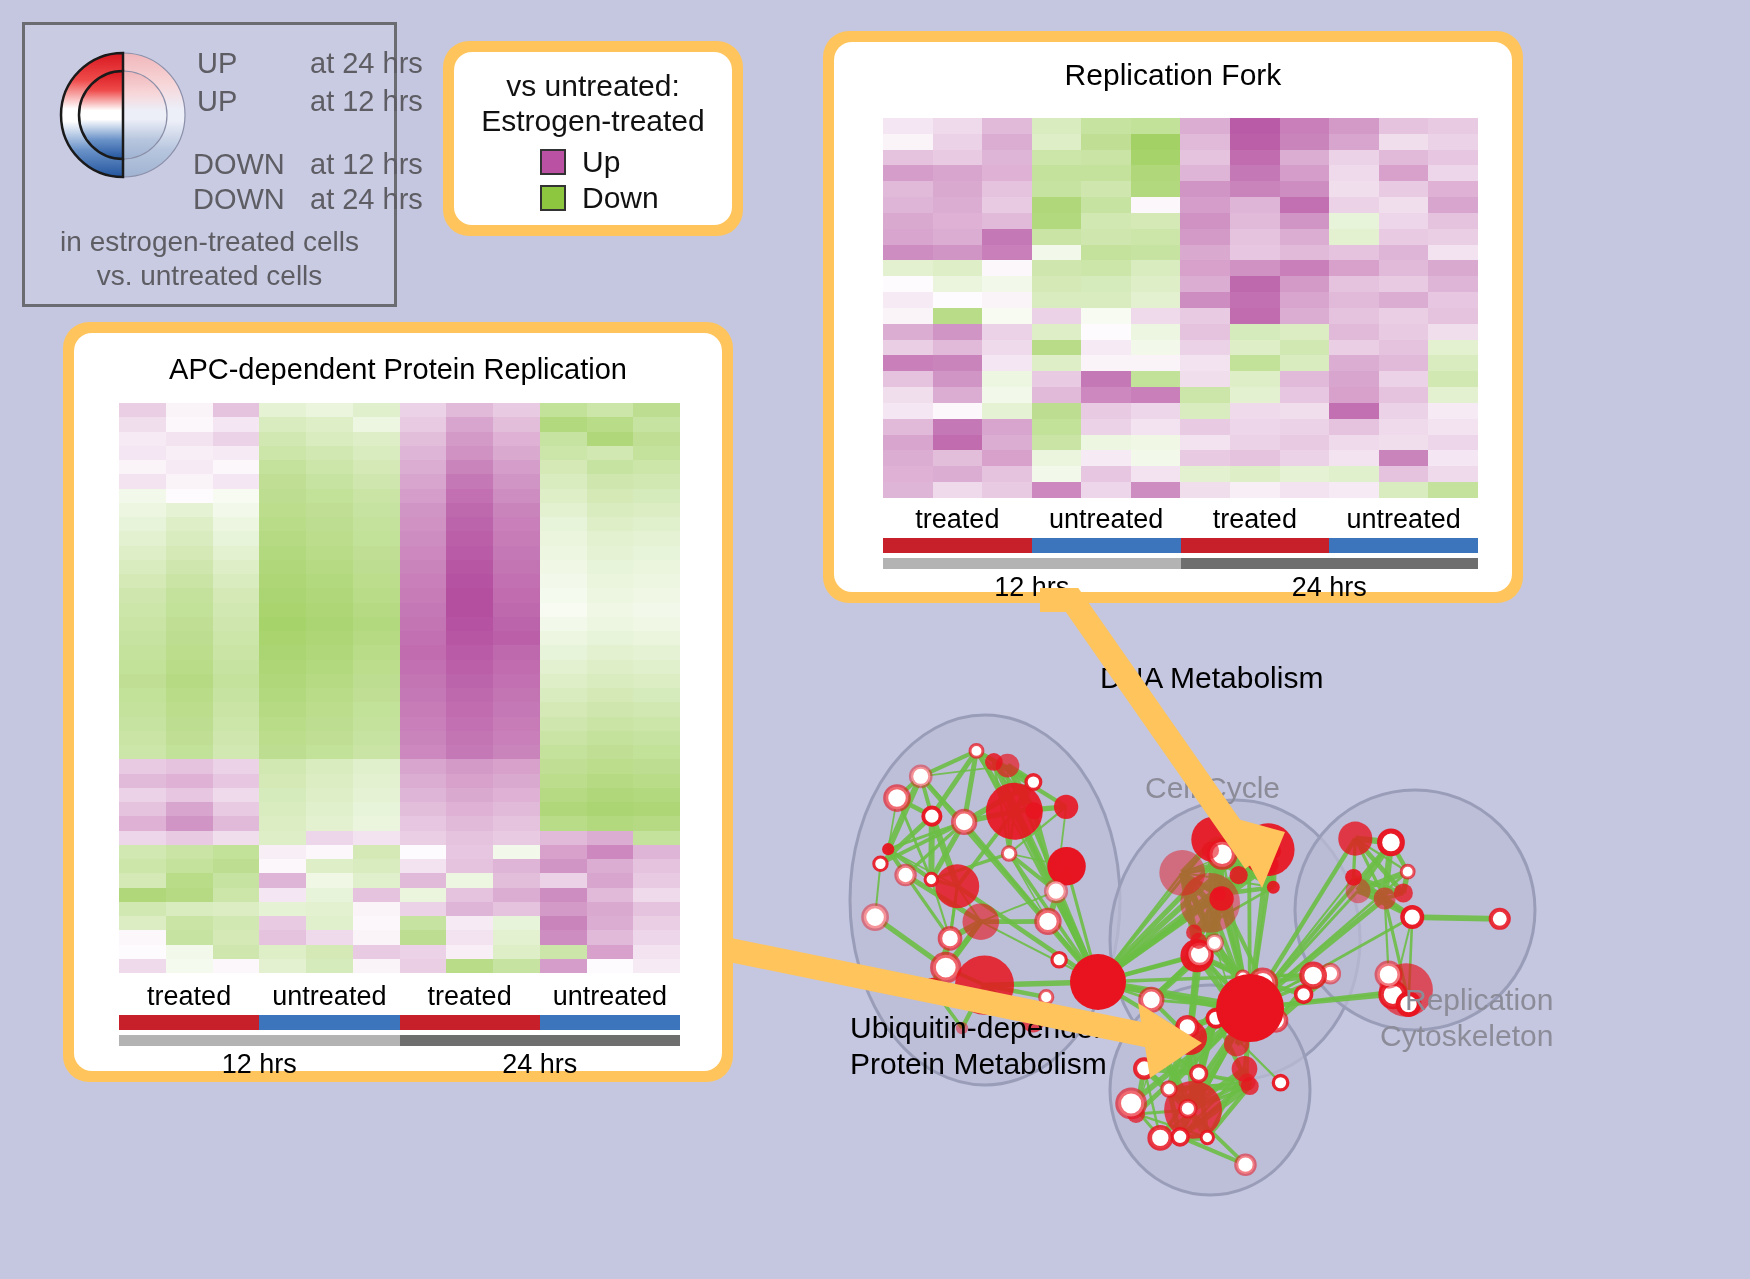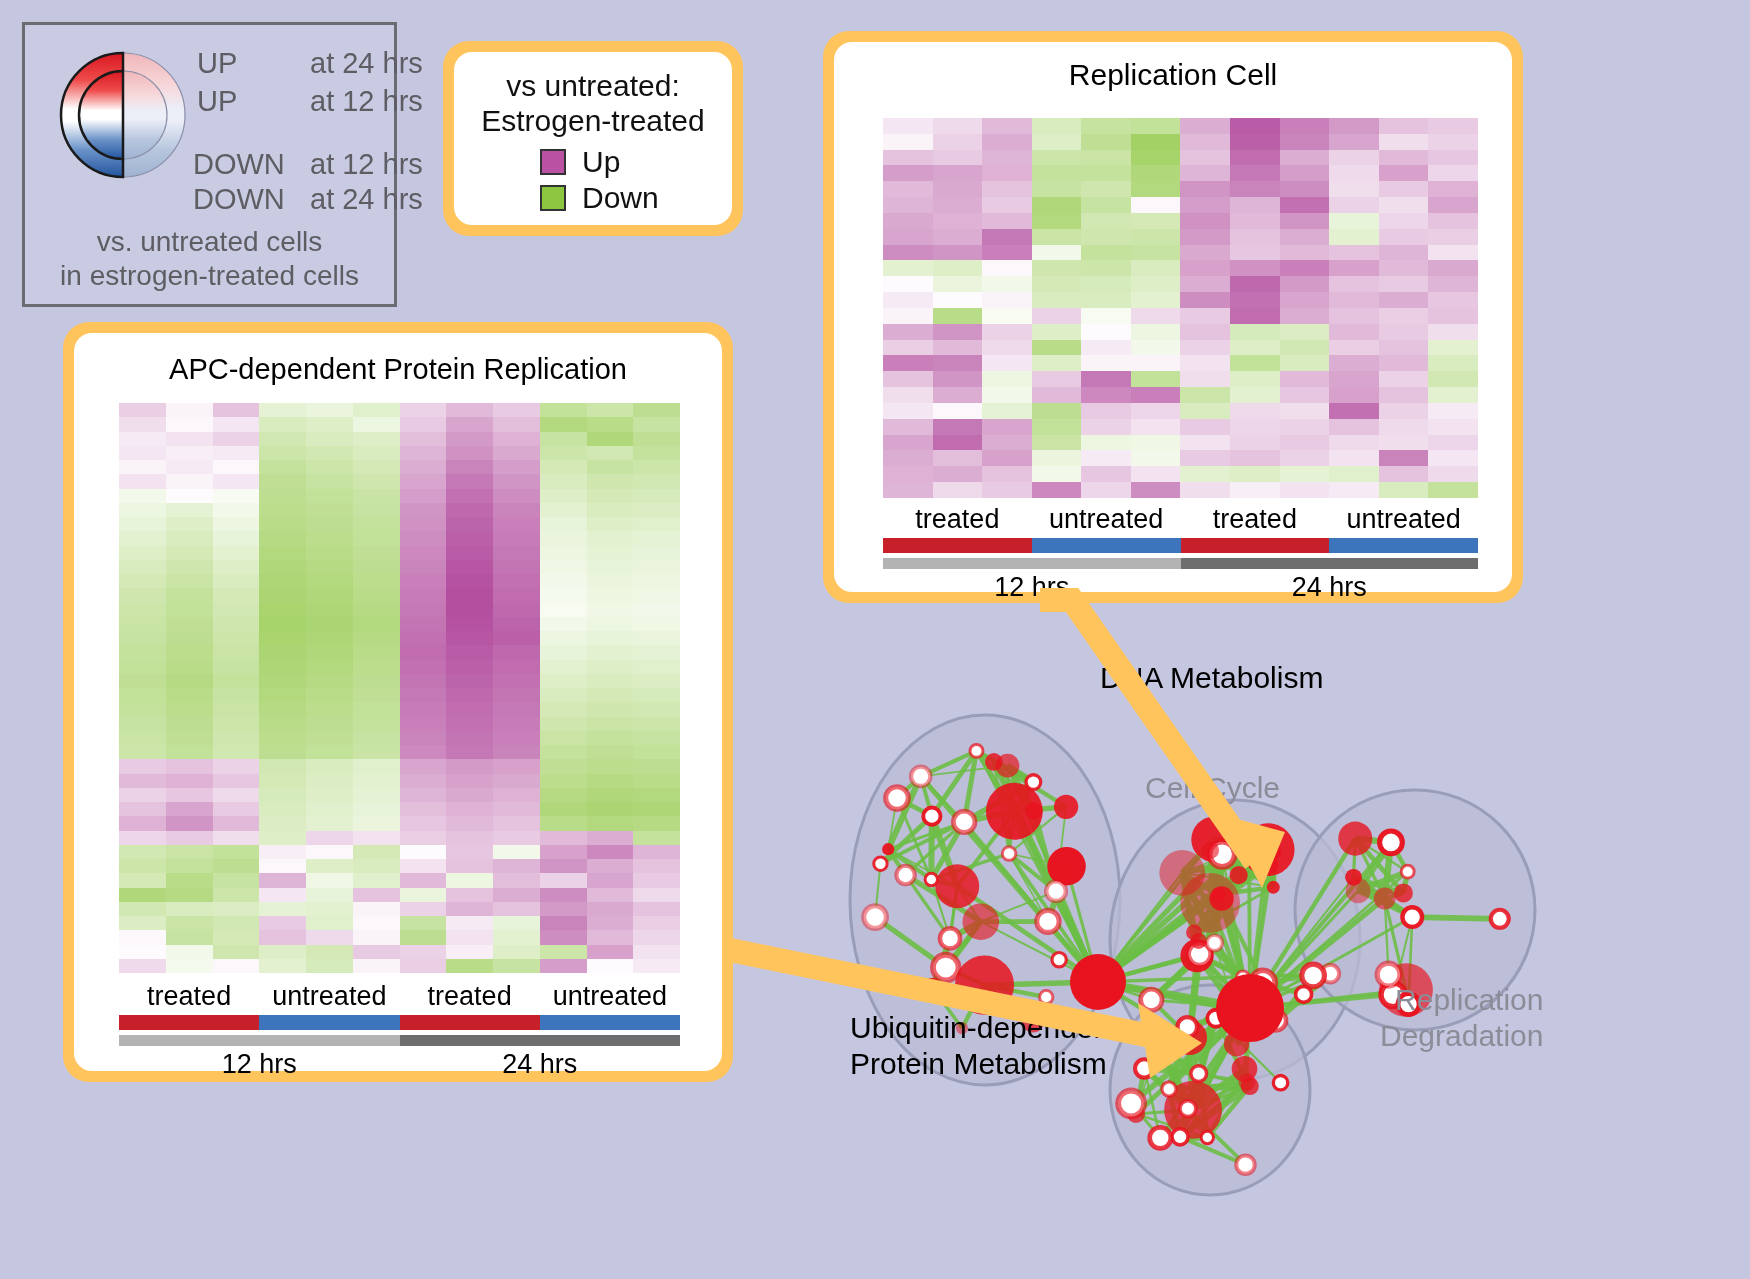--- a/index.html
+++ b/index.html
@@ -116,22 +116,22 @@
   <div class="wl-row" style="left:172px; top:22px;">UP</div>
   <div class="wl-row" style="left:285px; top:22px;">at 24 hrs</div>
   <div class="wl-row" style="left:172px; top:60px;">UP</div>
   <div class="wl-row" style="left:285px; top:60px;">at 12 hrs</div>
   <div class="wl-row" style="left:168px; top:123px;">DOWN</div>
   <div class="wl-row" style="left:285px; top:123px;">at 12 hrs</div>
   <div class="wl-row" style="left:168px; top:158px;">DOWN</div>
   <div class="wl-row" style="left:285px; top:158px;">at 24 hrs</div>
 
   <div class="wl-foot" style="top:200px;">
+    <div>in estrogen-treated cells</div>
     <div>vs. untreated cells</div>
-    <div>in estrogen-treated cells</div>
   </div>
 </div>
 
 <div class="panel" id="legend-panel">
   <div class="inner">
     <div class="lg-title">
       <div>vs untreated:</div>
       <div>Estrogen-treated</div>
     </div>
     <div class="lg-items">
@@ -142,21 +142,21 @@
       <div class="lg-item">
         <span class="lg-swatch" style="background: rgb(141, 198, 63);"></span>
         <span class="lg-label">Down</span>
       </div>
     </div>
   </div>
 </div>
 
 <div class="panel" id="repfork-panel">
   <div class="inner">
-    <div class="hm-title">Replication Cell</div>
+    <div class="hm-title">Replication Fork</div>
     <div class="hm-grid" id="repfork-grid" style="grid-template-columns: repeat(12, 1fr); grid-template-rows: repeat(24, 1fr);">
         <div class="hm-cell" style="background: rgb(244, 230, 242);"></div>
         <div class="hm-cell" style="background: rgb(239, 218, 235);"></div>
         <div class="hm-cell" style="background: rgb(225, 185, 217);"></div>
         <div class="hm-cell" style="background: rgb(217, 236, 191);"></div>
         <div class="hm-cell" style="background: rgb(198, 227, 159);"></div>
         <div class="hm-cell" style="background: rgb(194, 225, 153);"></div>
         <div class="hm-cell" style="background: rgb(220, 173, 211);"></div>
         <div class="hm-cell" style="background: rgb(185, 91, 166);"></div>
         <div class="hm-cell" style="background: rgb(201, 128, 186);"></div>
@@ -1393,21 +1393,21 @@
     </svg>
 
   <div class="net-label" id="lbl-dna" style="color: rgb(0, 0, 0);">
       <div>DNA Metabolism</div>
     </div>
   <div class="net-label" id="lbl-cc" style="color: rgb(140, 140, 153);">
       <div>Cell Cycle</div>
     </div>
   <div class="net-label" id="lbl-mt" style="color: rgb(140, 140, 153);">
       <div>Replication</div>
-      <div>Degradation</div>
+      <div>Cytoskeleton</div>
     </div>
   <div class="net-label" id="lbl-ub" style="color: rgb(0, 0, 0);">
       <div>Ubiquitin-dependent</div>
       <div>Protein Metabolism</div>
     </div>
 </div>
 
 <svg id="connectors">
 
   <path d="M1040,600 L1072,600 L1255,862" stroke="#ffc45c" stroke-width="24" fill="none" stroke-linejoin="miter"></path>

